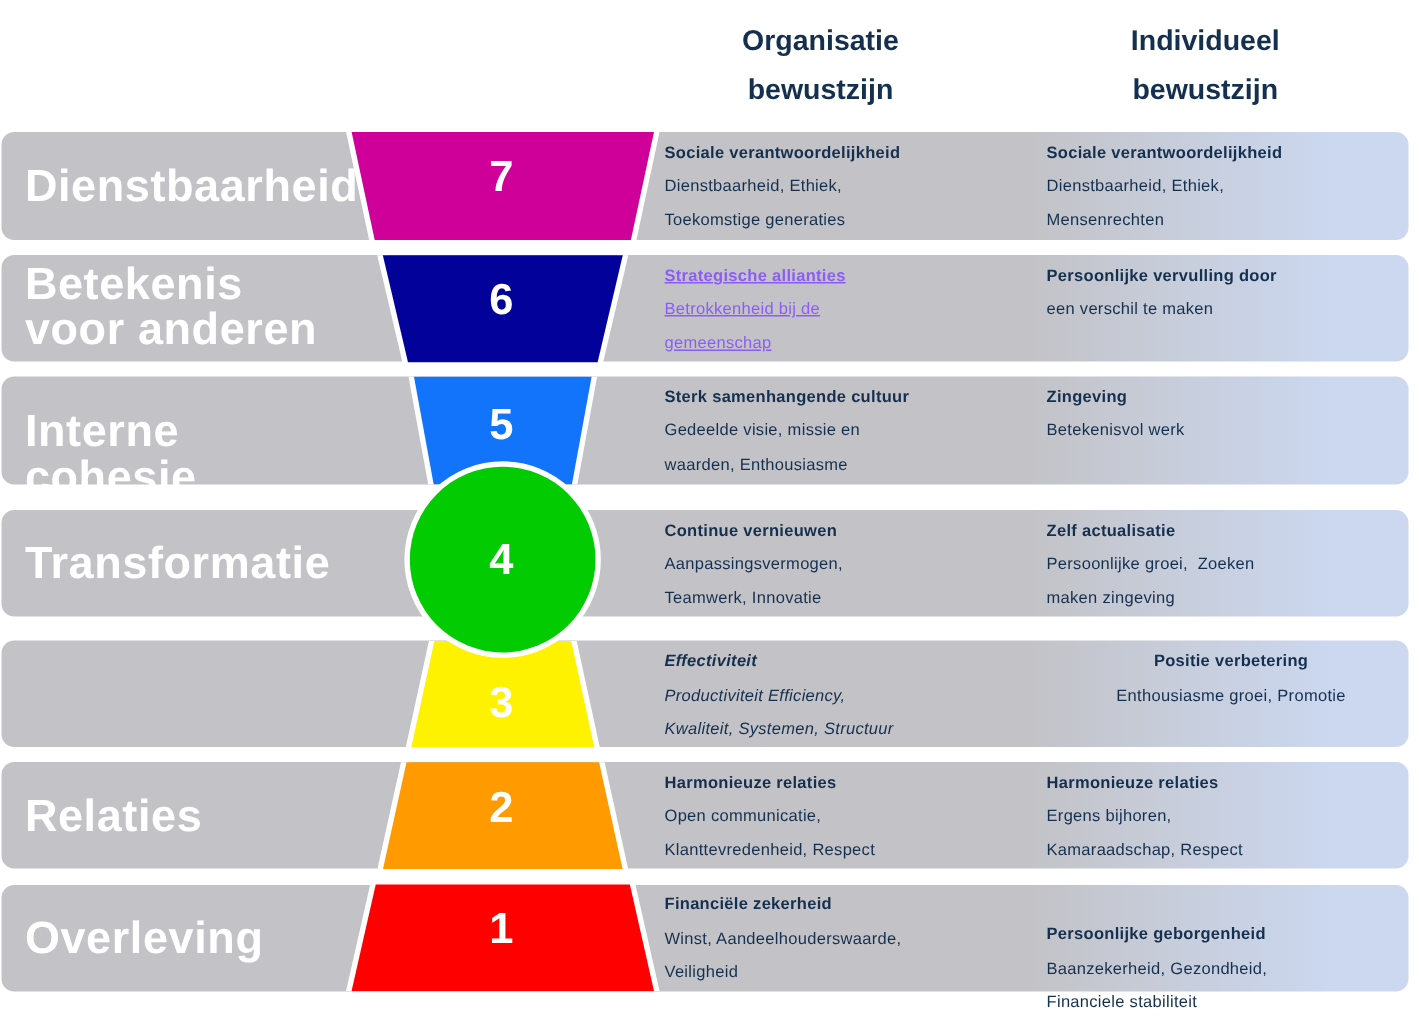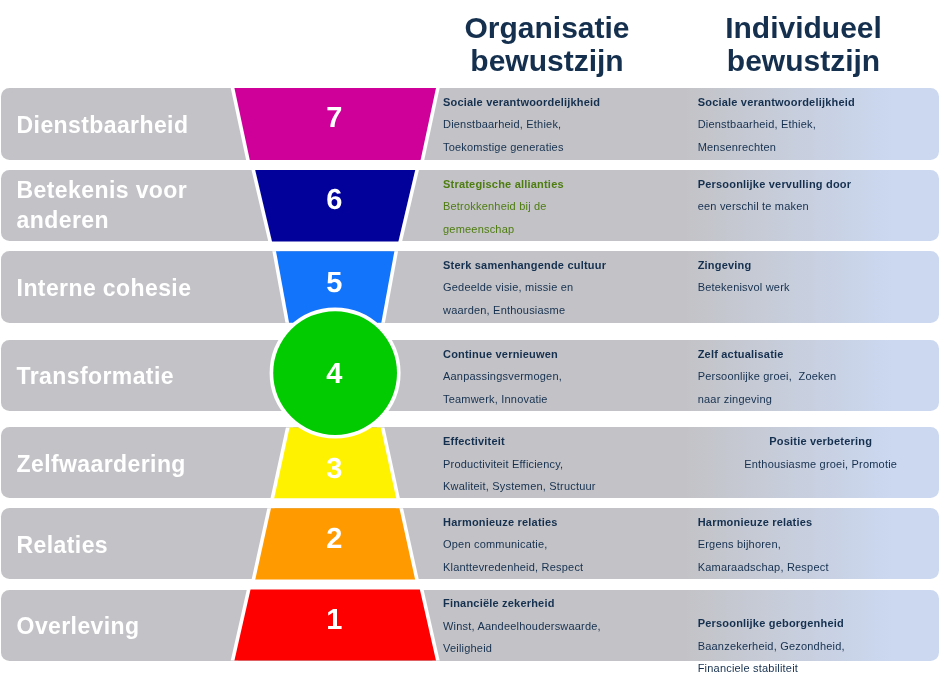--- a/index.html
+++ b/index.html
@@ -1,26 +1,26 @@
 <!DOCTYPE html>
 <html><head>
 <meta charset="utf-8">
 <style>
   html,body{margin:0;padding:0;background:#ffffff;}
   body{width:946px;height:681px;font-family:"Liberation Sans","DejaVu Sans",sans-serif;
        overflow:hidden;position:relative;-webkit-font-smoothing:antialiased;}
   #stage{position:absolute;left:0;top:0;width:946px;height:681px;}
 
   .hdr{position:absolute;text-align:center;color:#14304E;font-weight:bold;
-       font-size:30px;line-height:33.4px;}
+       font-size:19px;line-height:33.4px;}
 
   .bar{position:absolute;left:1px;width:937.7px;border-radius:8.5px;
        background:linear-gradient(90deg,#C3C3C7 0%,#C3C3C7 73%,#CBD8F0 95%,#CBD8F0 100%);}
 
-  .lvl-label{position:absolute;color:#ffffff;font-weight:bold;font-size:23px;
+  .lvl-label{position:absolute;color:#ffffff;font-weight:bold;font-size:30px;
              line-height:30.5px;letter-spacing:0.4px;}
 
   .colcell{position:absolute;color:#14304E;font-size:11px;line-height:22.55px;letter-spacing:0.2px;white-space:pre;}
   .colcell b{font-weight:bold;}
 
   .srcnote{position:absolute;color:#0d0d0d;font-size:12px;white-space:nowrap;
            font-family:"DejaVu Sans Condensed","DejaVu Sans",sans-serif;}
 
   svg.funnel{position:absolute;left:0;top:0;width:946px;height:681px;}
   .num{fill:#ffffff;font-family:"Liberation Sans","DejaVu Sans",sans-serif;
@@ -86,33 +86,32 @@
     <text class="num" x="334.3" y="382.70">4</text>
     <text class="num" x="334.3" y="477.90">3</text>
     <text class="num" x="334.3" y="548.30">2</text>
     <text class="num" x="334.3" y="628.90">1</text>
   </svg>
 
   <div class="lvl-label" style="left: 16.6px; top: 110px; width: 215px; color: rgb(255, 255, 255);">Dienstbaarheid</div>
   <div class="lvl-label" style="left: 16.6px; top: 174.8px; width: 215px; color: rgb(255, 255, 255);">Betekenis voor anderen</div>
   <div class="lvl-label" style="left: 16.6px; top: 273.1px; width: 215px; color: rgb(255, 255, 255);">Interne cohesie</div>
   <div class="lvl-label" style="left: 16.6px; top: 361.4px; width: 215px; color: rgb(255, 255, 255);">Transformatie</div>
-  <div class="lvl-label" style="left: 16.6px; top: 448.8px; width: 215px; color: rgb(255, 255, 255);">Zelfwaardering</div>
   <div class="lvl-label" style="left: 16.6px; top: 611.1px; width: 215px; color: rgb(255, 255, 255);">Overleving</div>
   <div class="lvl-label" style="left: 16.6px; top: 529.8px; width: 215px; color: rgb(255, 255, 255);">Relaties</div>
 
   <div class="colcell" style="left: 443px; top: 90.6px; width: 250px; color: rgb(21, 48, 79);"><b>Sociale verantwoordelijkheid</b><br><span>Dienstbaarheid, Ethiek,</span><br><span>Toekomstige generaties</span></div>
   <div class="colcell" style="left: 697.7px; top: 90.6px; width: 246px; color: rgb(21, 48, 79);"><b>Sociale verantwoordelijkheid</b><br><span>Dienstbaarheid, Ethiek,</span><br><span>Mensenrechten</span></div>
-  <div class="colcell" style="left: 443px; top: 172.7px; width: 250px; color: #4d7c0f;"><b>Strategische allianties</b><br><span>Betrokkenheid bij de</span><br><span>gemeenschap</span></div>
+  <div class="colcell" style="left: 443px; top: 172.7px; width: 250px; color: #8b5cf6; text-decoration: underline;"><b>Strategische allianties</b><br><span>Betrokkenheid bij de</span><br><span>gemeenschap</span></div>
   <div class="colcell" style="left: 697.7px; top: 172.7px; width: 246px; color: rgb(21, 48, 79);"><b>Persoonlijke vervulling door</b><br><span>een verschil te maken</span></div>
   <div class="colcell" style="left: 443px; top: 253.8px; width: 250px; color: rgb(21, 48, 79);"><b>Sterk samenhangende cultuur</b><br><span>Gedeelde visie, missie en</span><br><span>waarden, Enthousiasme</span></div>
   <div class="colcell" style="left: 697.7px; top: 253.8px; width: 246px; color: rgb(21, 48, 79);"><b>Zingeving</b><br><span>Betekenisvol werk</span></div>
   <div class="colcell" style="left: 443px; top: 342.7px; width: 250px; color: rgb(21, 48, 79);"><b>Continue vernieuwen</b><br><span>Aanpassingsvermogen,</span><br><span>Teamwerk, Innovatie</span></div>
-  <div class="colcell" style="left: 697.7px; top: 342.7px; width: 246px; color: rgb(21, 48, 79);"><b>Zelf actualisatie</b><br><span>Persoonlijke groei,  Zoeken</span><br><span>naar zingeving</span></div>
-  <div class="colcell" style="left: 443px; top: 430px; width: 250px; color: rgb(21, 48, 79);"><b>Effectiviteit</b><br><span>Productiviteit Efficiency,</span><br><span>Kwaliteit, Systemen, Structuur</span></div>
+  <div class="colcell" style="left: 697.7px; top: 342.7px; width: 246px; color: rgb(21, 48, 79);"><b>Zelf actualisatie</b><br><span>Persoonlijke groei,  Zoeken</span><br><span>maken zingeving</span></div>
+  <div class="colcell" style="left: 443px; top: 430px; width: 250px; color: rgb(21, 48, 79); font-style: italic;"><b>Effectiviteit</b><br><span>Productiviteit Efficiency,</span><br><span>Kwaliteit, Systemen, Structuur</span></div>
   <div class="colcell" style="left: 697.7px; top: 430px; width: 246px; color: rgb(21, 48, 79); text-align: center;"><b>Positie verbetering</b><br><span>Enthousiasme groei, Promotie</span></div>
   <div class="colcell" style="left: 443px; top: 510.8px; width: 250px; color: rgb(21, 48, 79);"><b>Harmonieuze relaties</b><br><span>Open communicatie,</span><br><span>Klanttevredenheid, Respect</span></div>
   <div class="colcell" style="left: 697.7px; top: 510.8px; width: 246px; color: rgb(21, 48, 79);"><b>Harmonieuze relaties</b><br><span>Ergens bijhoren,</span><br><span>Kamaraadschap, Respect</span></div>
   <div class="colcell" style="left: 443px; top: 592.2px; width: 250px; color: rgb(21, 48, 79);"><b>Financiële zekerheid</b><br><span>Winst, Aandeelhouderswaarde,</span><br><span>Veiligheid</span></div>
   <div class="colcell" style="left: 697.7px; top: 592.2px; width: 246px; color: rgb(21, 48, 79); margin-top: 20px;"><b>Persoonlijke geborgenheid</b><br><span>Baanzekerheid, Gezondheid,</span><br><span>Financiele stabiliteit</span></div>
 
 
 </div>
 
 </body></html>

